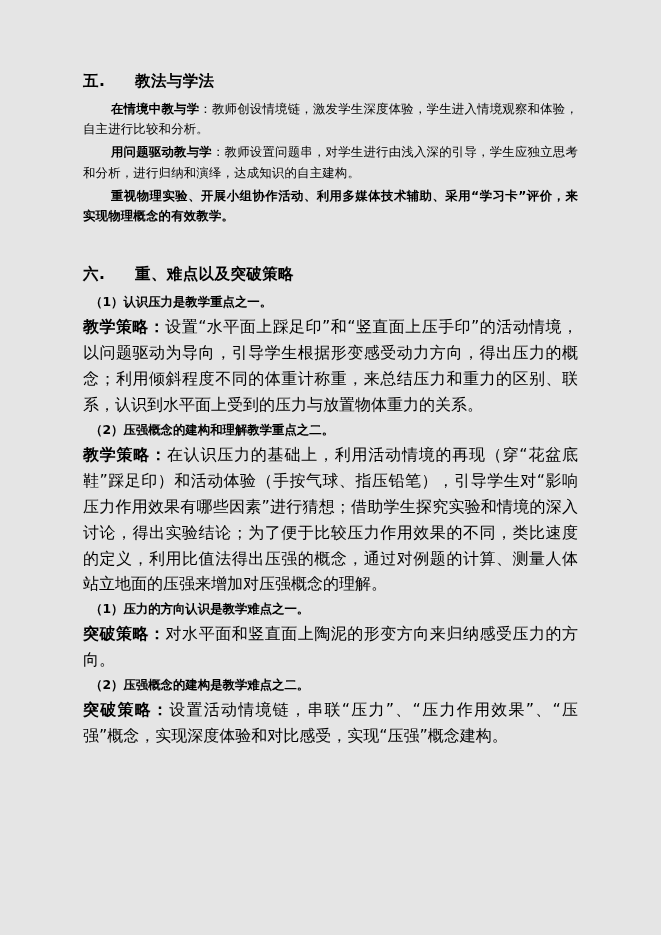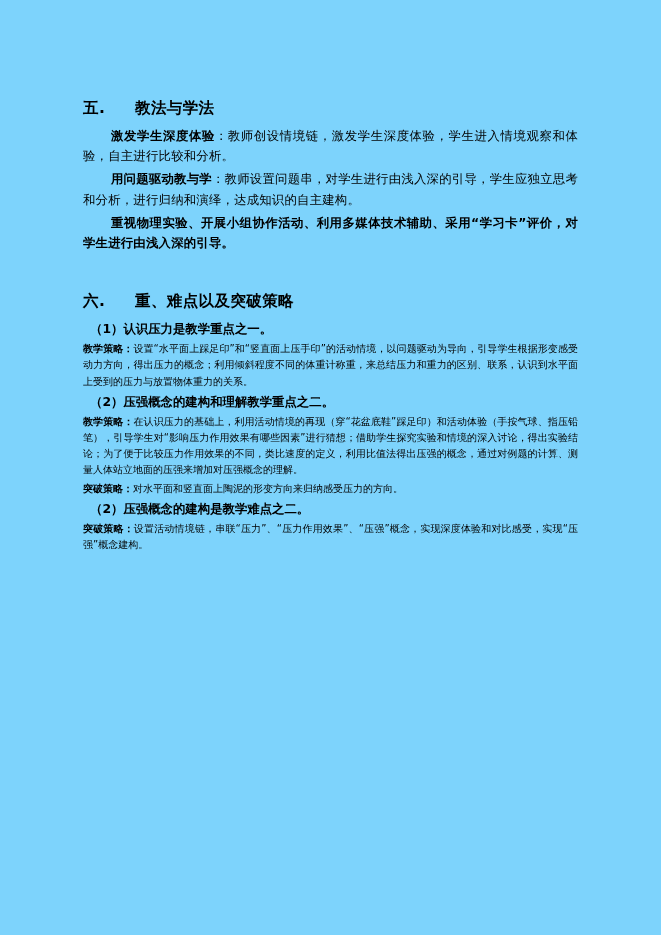--- a/index.html
+++ b/index.html
@@ -11,23 +11,23 @@
     height: 935px;
     background: #ffffff;
     font-family: "DejaVu Sans", "Liberation Sans", sans-serif;
     color: #000000;
     overflow: hidden;
   }
   .page {
     position: relative;
     width: 661px;
     height: 935px;
-    background: #7dd3fc;
+    background: #e5e5e5;
     box-sizing: border-box;
-    padding: 97px 83px 0 83px;
+    padding: 70px 83px 0 83px;
   }
   .doc-body {
     width: 495px;
   }
   
   .section-heading {
     font-family: "DejaVu Sans", "Liberation Sans", sans-serif;
     font-weight: bold;
     font-size: 15.5px;
     line-height: 1.5;
@@ -73,64 +73,65 @@
   }
   p.item {
     margin: 0 0 2px 0;
     font-size: 12.4px;
     font-weight: bold;
     line-height: 1.62;
     text-indent: 7px;
   }
   p.strategy {
     margin: 0 0 2px 0;
-    font-size: 10px;
+    font-size: 16px;
     line-height: 1.62;
     text-align: justify;
     text-justify: inter-ideograph;
   }
 </style>
 </head>
 <body>
 
 <div class="page">
   <div class="doc-body">
 
     <div class="section-heading">
       <span class="num">五.</span><span>教法与学法</span>
     </div>
 
     <p class="para indent">
-      <span class="b">激发学生深度体验</span><span>：教师创设情境链，激发学生深度体验，学生进入情境观察和体验，自主进行比较和分析。</span>
+      <span class="b">在情境中教与学</span><span>：教师创设情境链，激发学生深度体验，学生进入情境观察和体验，自主进行比较和分析。</span>
     </p>
 
     <p class="para indent">
       <span class="b">用问题驱动教与学</span><span>：教师设置问题串，对学生进行由浅入深的引导，学生应独立思考和分析，进行归纳和演绎，达成知识的自主建构。</span>
     </p>
 
-    <p class="para indent b">重视物理实验、开展小组协作活动、利用多媒体技术辅助、采用“学习卡”评价，对学生进行由浅入深的引导。</p>
+    <p class="para indent b">重视物理实验、开展小组协作活动、利用多媒体技术辅助、采用“学习卡”评价，来实现物理概念的有效教学。</p>
 
     <div class="spacer-lg"></div>
 
     <div class="section-heading">
       <span class="num">六.</span><span>重、难点以及突破策略</span>
     </div>
 
 
     <p class="item">（1）认识压力是教学重点之一。</p>
     <p class="strategy">
       <span class="b">教学策略：</span><span>设置“水平面上踩足印”和“竖直面上压手印”的活动情境，以问题驱动为导向，引导学生根据形变感受动力方向，得出压力的概念；利用倾斜程度不同的体重计称重，来总结压力和重力的区别、联系，认识到水平面上受到的压力与放置物体重力的关系。</span>
     </p>
 
     <p class="item">（2）压强概念的建构和理解教学重点之二。</p>
     <p class="strategy">
       <span class="b">教学策略：</span><span>在认识压力的基础上，利用活动情境的再现（穿“花盆底鞋”踩足印）和活动体验（手按气球、指压铅笔），引导学生对“影响压力作用效果有哪些因素”进行猜想；借助学生探究实验和情境的深入讨论，得出实验结论；为了便于比较压力作用效果的不同，类比速度的定义，利用比值法得出压强的概念，通过对例题的计算、测量人体站立地面的压强来增加对压强概念的理解。</span>
     </p>
 
 
+    <p class="item">（1）压力的方向认识是教学难点之一。</p>
     <p class="strategy">
       <span class="b">突破策略：</span><span>对水平面和竖直面上陶泥的形变方向来归纳感受压力的方向。</span>
     </p>
 
     <p class="item">（2）压强概念的建构是教学难点之二。</p>
     <p class="strategy">
       <span class="b">突破策略：</span><span>设置活动情境链，串联“压力”、“压力作用效果”、“压强”概念，实现深度体验和对比感受，实现“压强”概念建构。</span>
     </p>
 
   </div>

